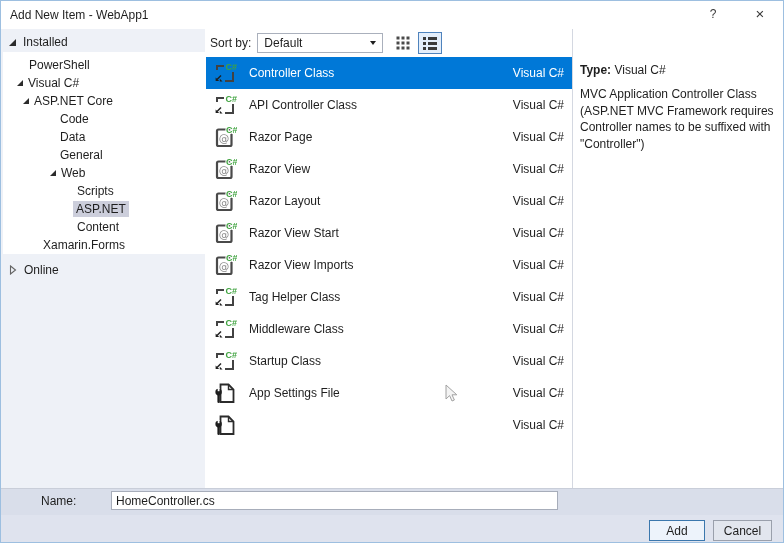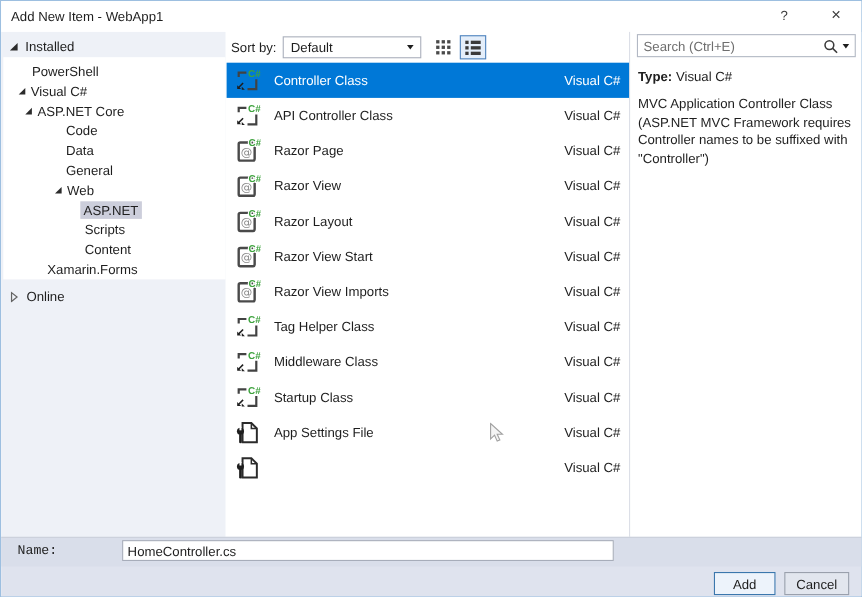--- a/index.html
+++ b/index.html
@@ -44,21 +44,21 @@
   .searchbox{position:absolute;left:6px;top:2px;width:199px;height:21px;border:1px solid #b2b8c4;background:#fff;
     display:flex;align-items:center;box-sizing:border-box;padding:0 5px;gap:4px;color:#6e6e6e;}
   .search-ph{flex:1;white-space:nowrap;overflow:hidden;}
   .details{position:absolute;left:7px;top:34px;width:194px;}
   .type-line{margin-bottom:9px;}
   .bold{font-weight:bold;}
   .desc{line-height:16.5px;}
   
   .bottom{position:absolute;left:0;top:487px;width:784px;height:56px;background:#dfe3ee;border-top:1px solid #c9ced9;box-sizing:border-box;}
   .name-band{position:absolute;left:0;top:0;width:784px;height:26px;background:#d9deea;}
-  .name-label{position:absolute;left:15px;top:5px;font-family:Liberation Mono, monospace;}
+  .name-label{position:absolute;left:40px;top:5px;}
   .name-input{position:absolute;left:110px;top:2px;width:447px;height:19px;border:1px solid #a7adba;background:#fff;
     font-family:"Liberation Sans",sans-serif;font-size:12px;padding:0 4px;box-sizing:border-box;color:#1e1e1e;}
   .btn{position:absolute;height:21px;font-family:"Liberation Sans",sans-serif;font-size:12px;display:flex;
     align-items:center;justify-content:center;box-sizing:border-box;cursor:default;}
   .add-btn{left:648px;top:31px;width:56px;background:#edf3fb;border:1px solid #3b77ad;}
   .cancel-btn{left:712px;top:31px;width:59px;background:#e2e6ee;border:1px solid #9aa0ac;}
   .cursor{position:absolute;left:444px;top:383px;opacity:.8;}
 </style>
 </head>
 <body>
@@ -120,25 +120,25 @@
       <div class="tree-row" style="padding-left:57px">
         <span class="tree-label">Data</span>
       </div>
       <div class="tree-row" style="padding-left:57px">
         <span class="tree-label">General</span>
       </div>
       <div class="tree-row" style="padding-left:47px">
         <span class="tri-exp small"></span>
         <span class="tree-label">Web</span>
       </div>
+      <div class="tree-row" style="padding-left:74px">
+        <span class="tree-label">Scripts</span>
+      </div>
       <div class="tree-row" style="padding-left:70px">
         <span class="tree-label sel">ASP.NET</span>
-      </div>
-      <div class="tree-row" style="padding-left:74px">
-        <span class="tree-label">Scripts</span>
       </div>
       <div class="tree-row" style="padding-left:74px">
         <span class="tree-label">Content</span>
       </div>
       <div class="tree-row" style="padding-left:40px">
         <span class="tree-label">Xamarin.Forms</span>
       </div>
     </div>
 
     <div class="root-row online-row">
@@ -268,28 +268,20 @@
       <svg class="licon" viewBox="0 0 24 24">
           <use href="#ic-config"></use>
         </svg>
       <span class="ltype">Visual C#</span>
     </div>
   </div>
 
   <div class="vsep"></div>
 
   <div class="right-panel">
-    <div class="searchbox">
-      <span class="search-ph">Search (Ctrl+E)</span>
-      <svg width="14" height="14">
-        <circle cx="6" cy="6" r="4" fill="none" stroke="#3a3a3a" stroke-width="1.4"></circle>
-        <line x1="9" y1="9" x2="13" y2="13" stroke="#3a3a3a" stroke-width="1.4"></line>
-      </svg>
-      <span class="caret"></span>
-    </div>
     <div class="details">
       <div class="type-line">
         <span class="bold">Type:</span>
         <span>Visual C#</span>
       </div>
       <div class="desc">MVC Application Controller Class (ASP.NET MVC Framework requires Controller names to be suffixed with "Controller")</div>
     </div>
   </div>
 
   <div class="bottom">

